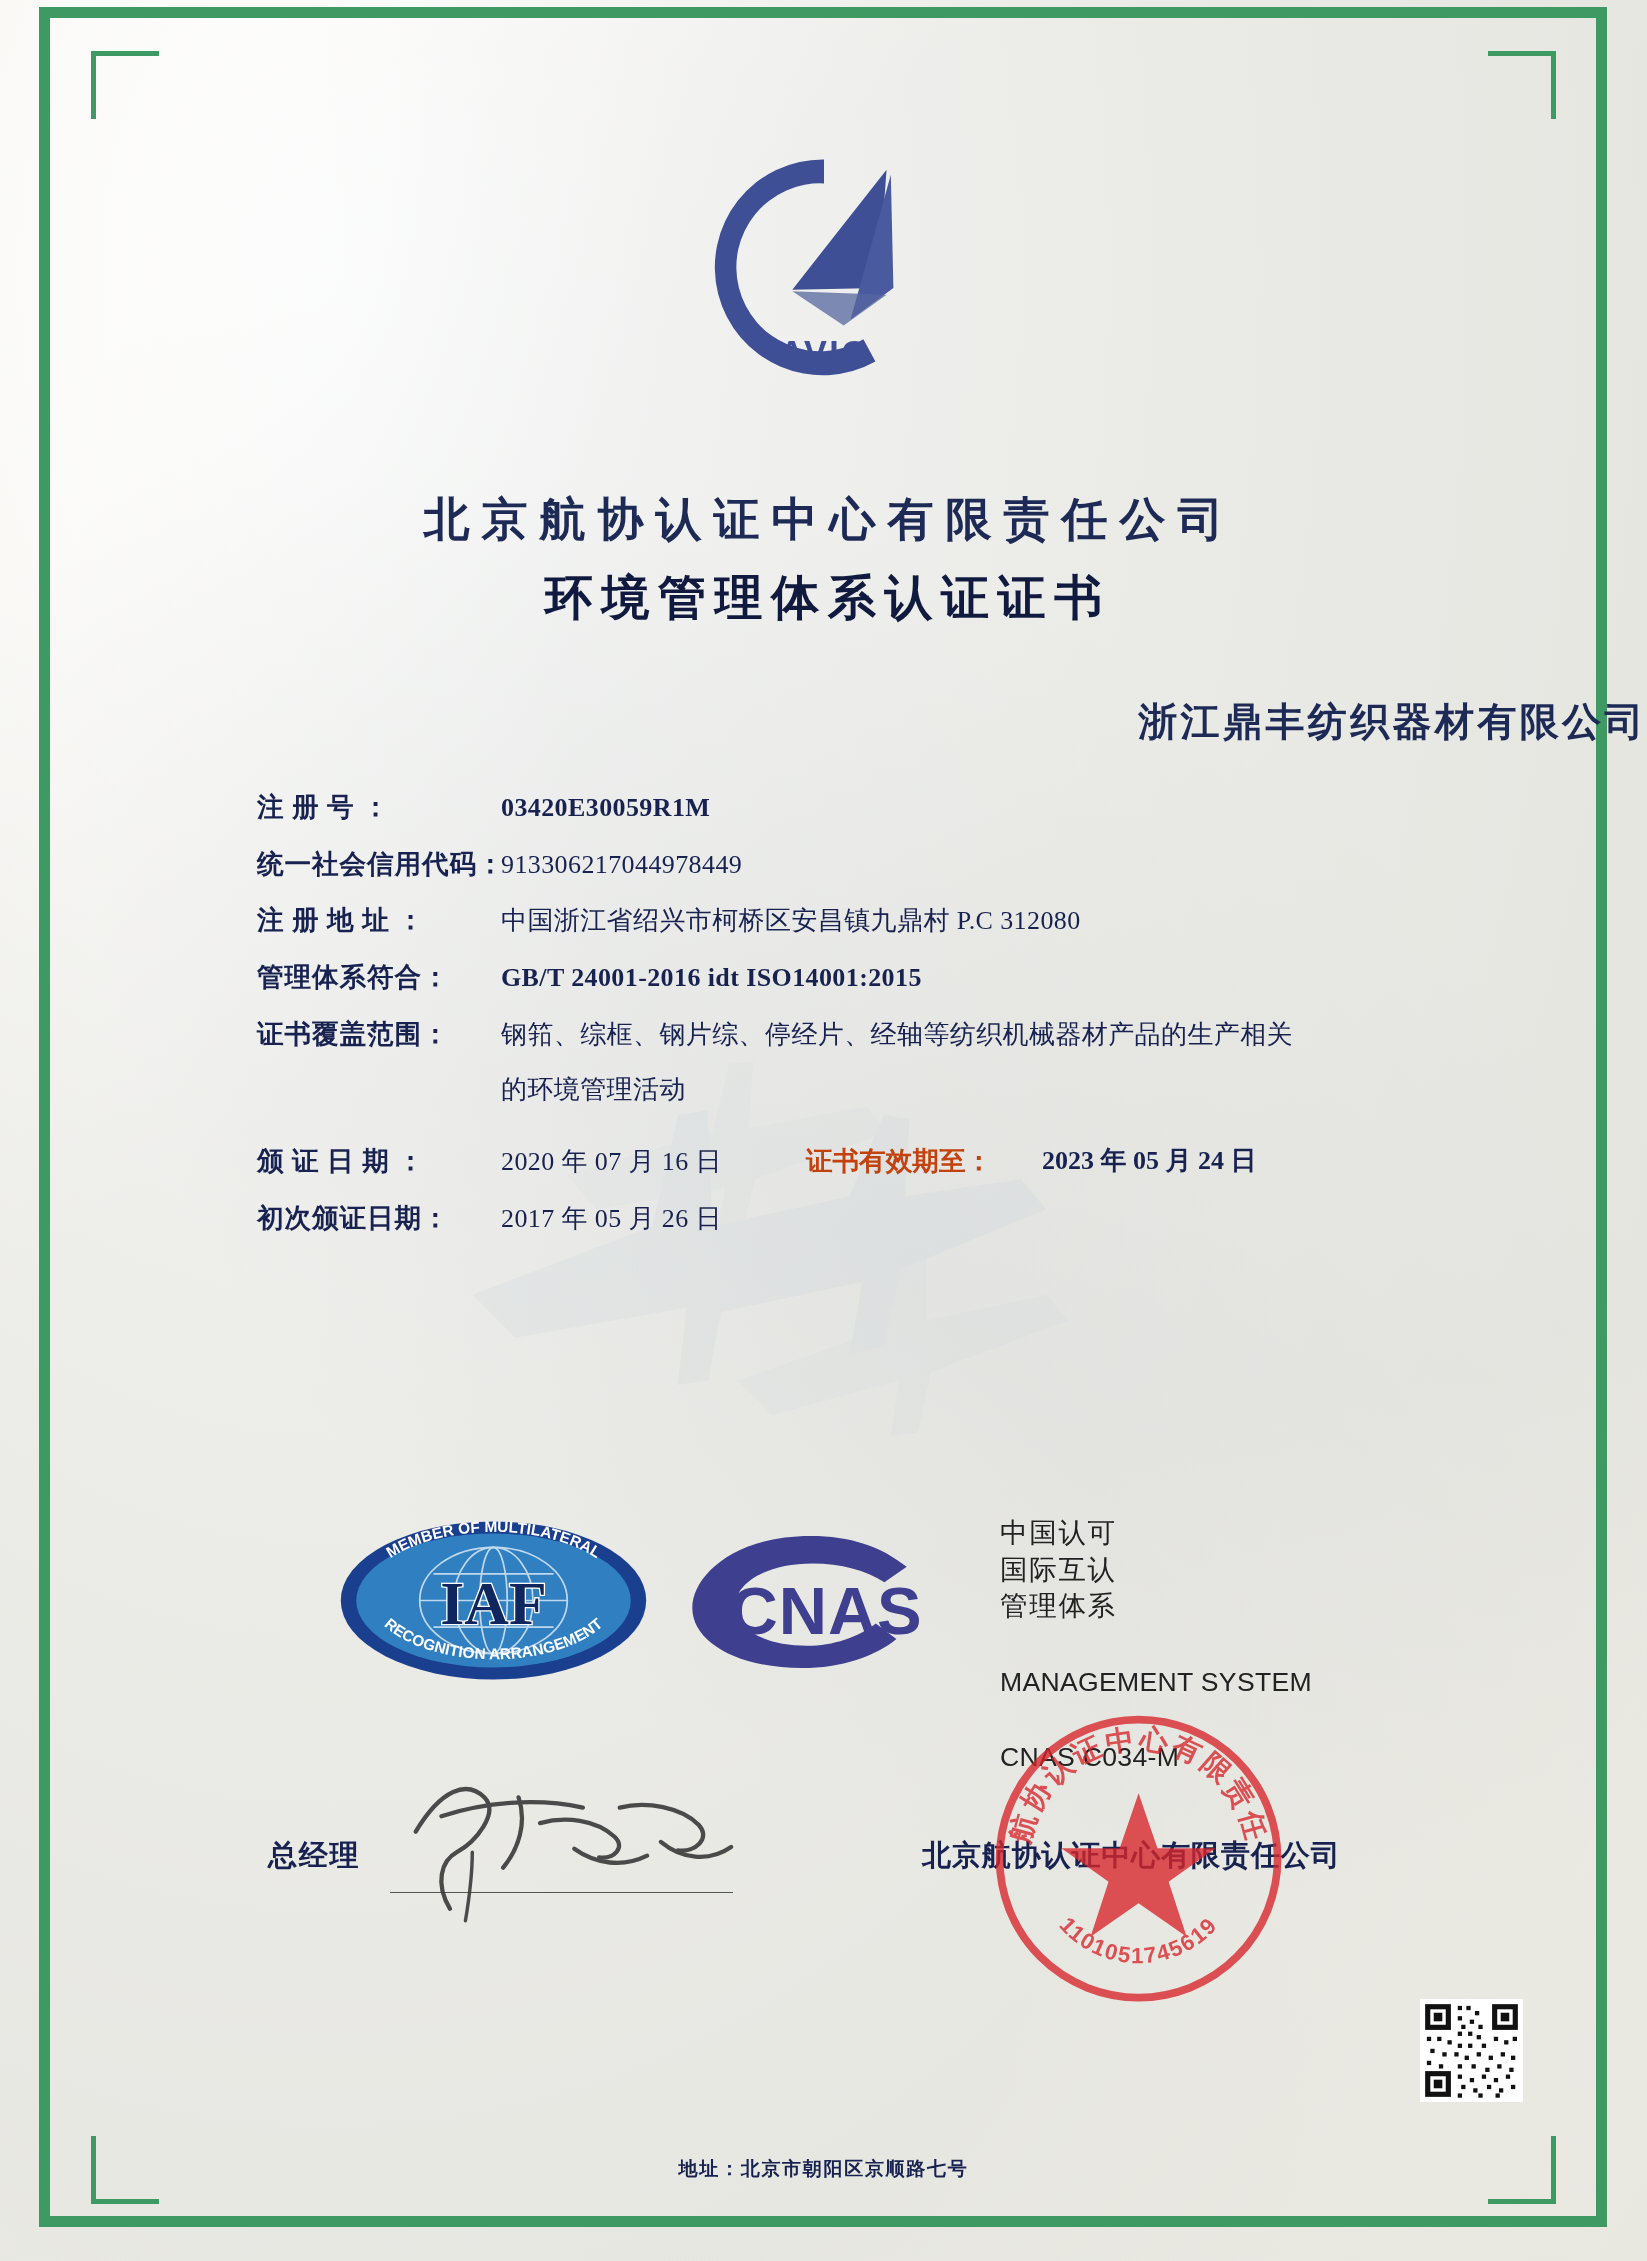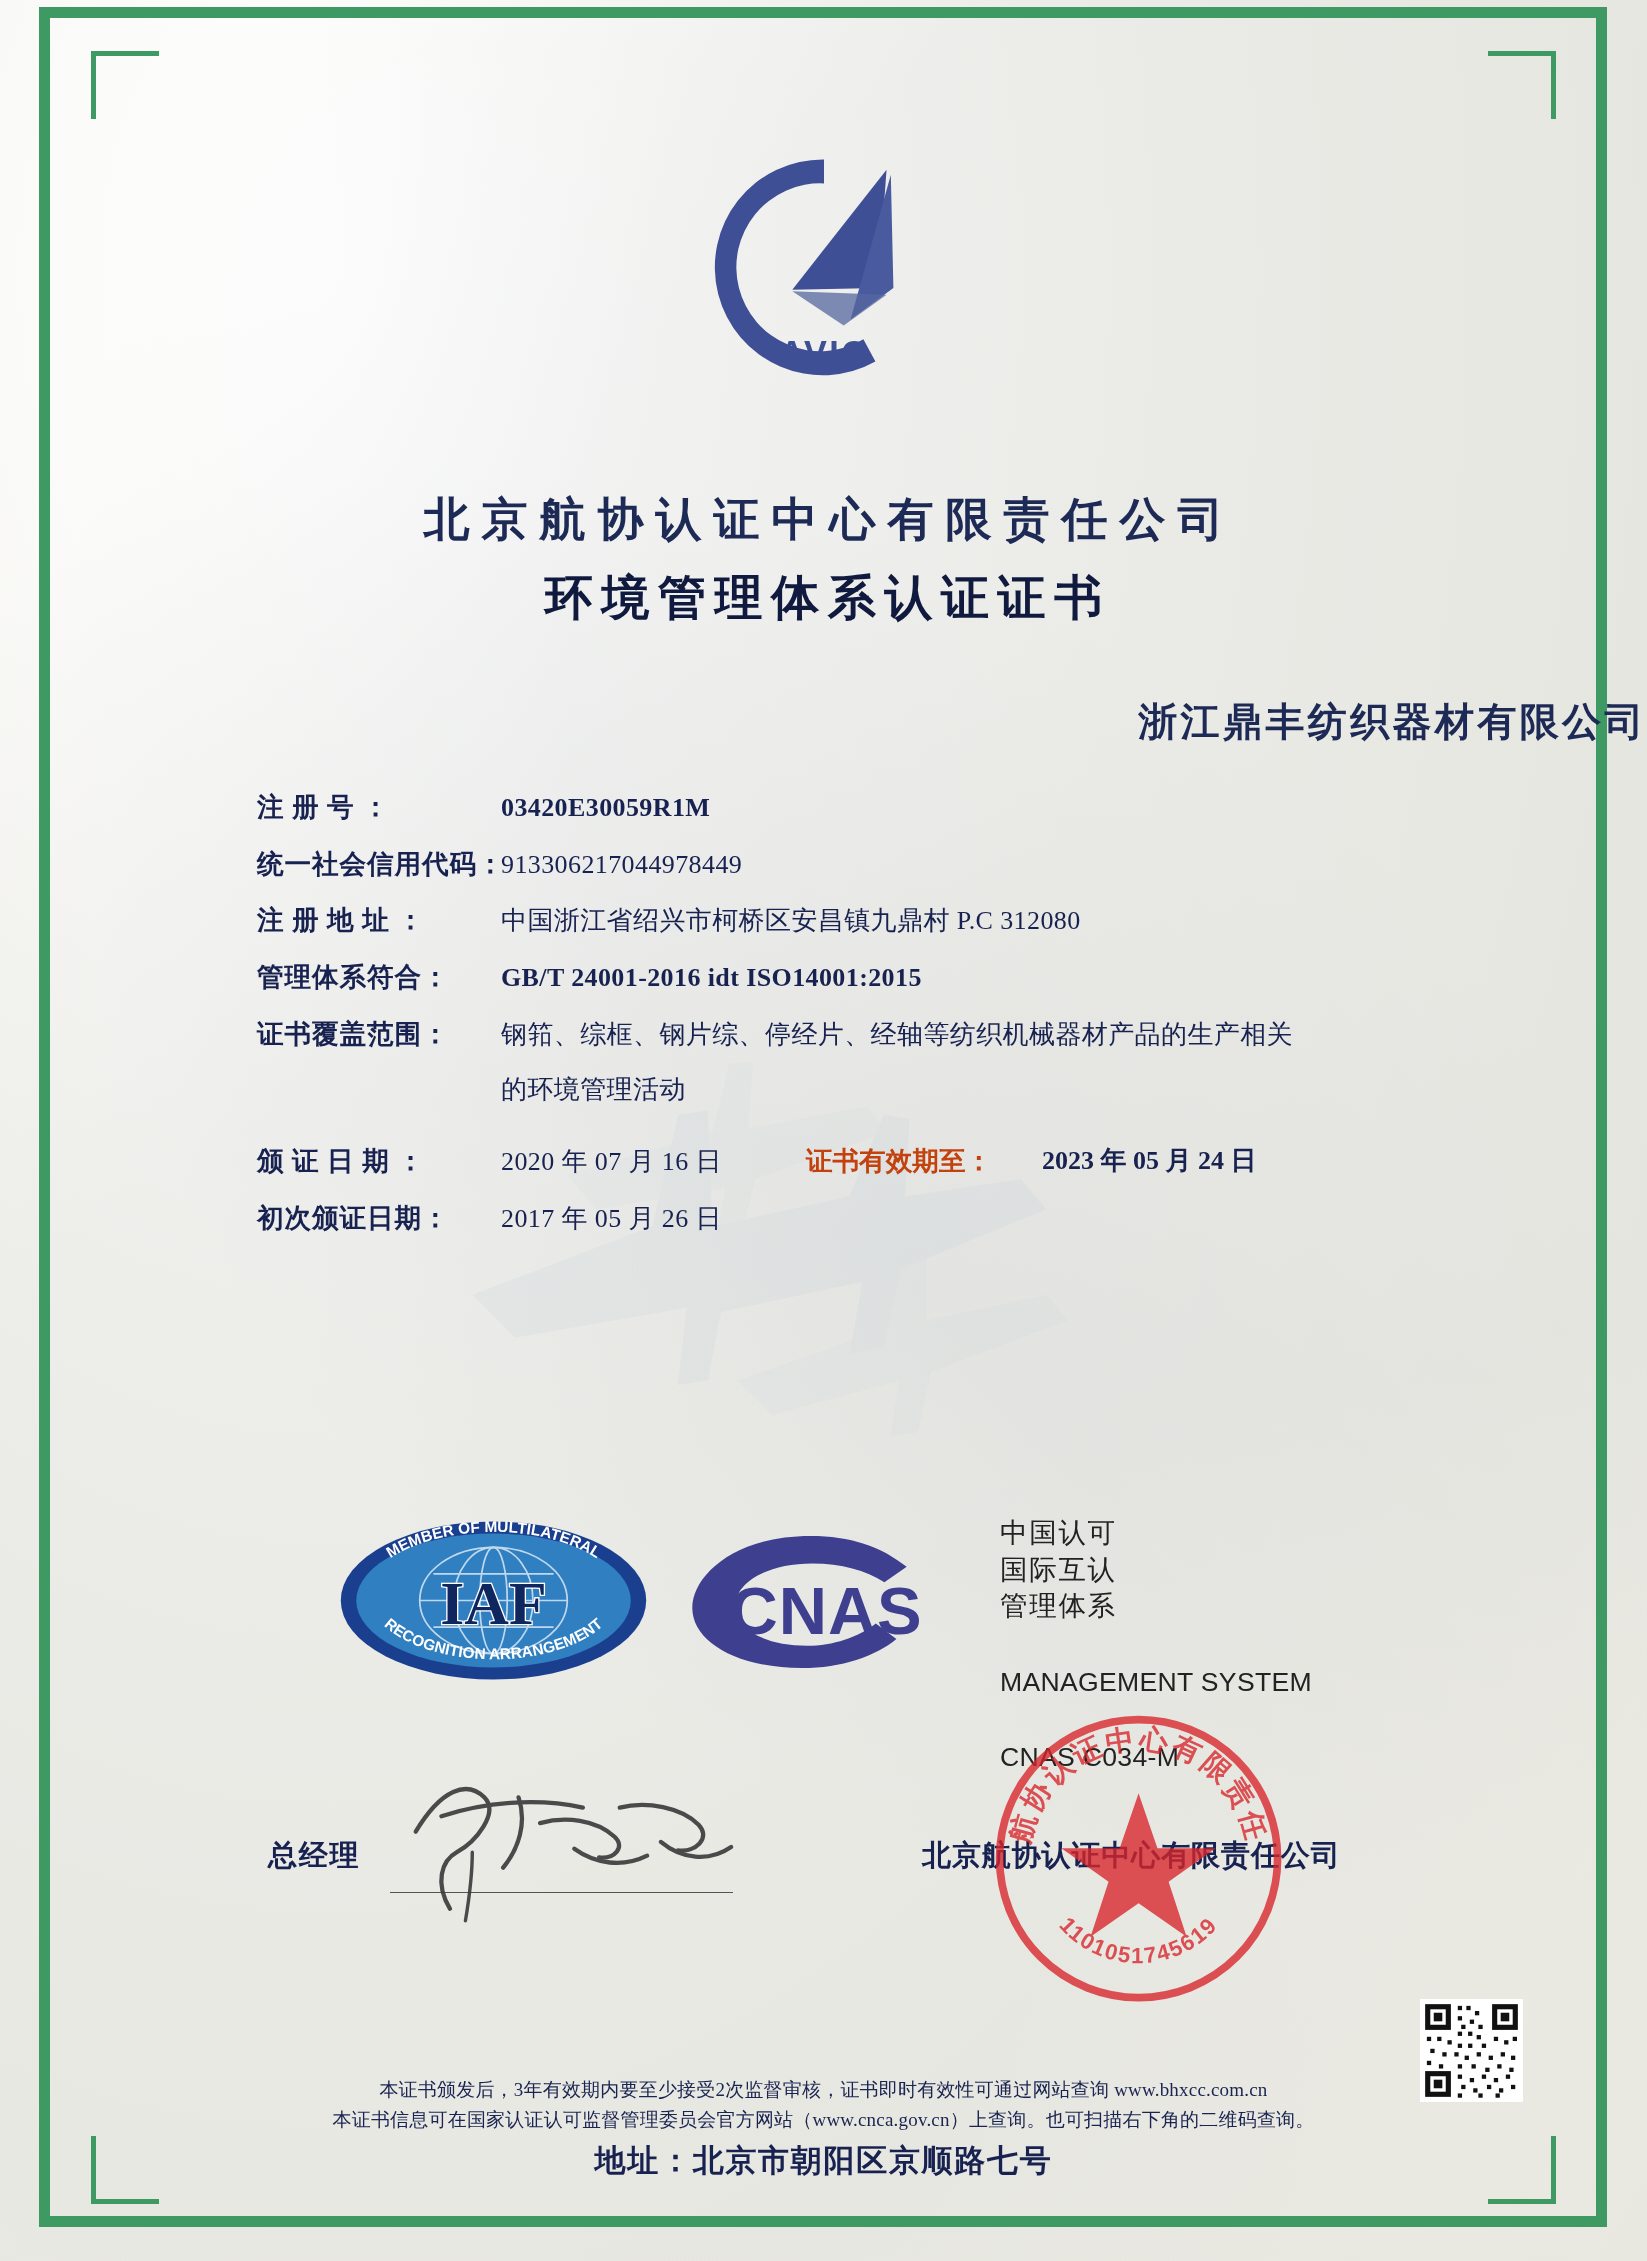--- a/index.html
+++ b/index.html
@@ -287,21 +287,21 @@
     font-size: 19px;
     line-height: 1.55;
     letter-spacing: 0.2px;
   }
   .addr {
     position: absolute;
     left: 0;
     right: 0;
     bottom: 79px;
     text-align: center;
-    font-size: 31px;
+    font-size: 19px;
     font-weight: 700;
     color: #182250;
     font-family: "Liberation Serif", serif;
     letter-spacing: 1.7px;
   }
 </style>
 </head>
 <body>
 
 <div class="page">
@@ -494,19 +494,15 @@
         <rect x="62" y="104" width="5" height="5"></rect>
         <rect x="78" y="100" width="5" height="5"></rect>
       <rect x="92" y="104" width="5" height="5"></rect>
         <rect x="106" y="100" width="5" height="5"></rect>
         <rect x="44" y="110" width="5" height="5"></rect>
       <rect x="68" y="110" width="5" height="5"></rect>
         <rect x="88" y="110" width="5" height="5"></rect>
     </g>
   </svg>
 
-  <div class="footnotes">
-    <div class="fn">本证书颁发后，3年有效期内要至少接受2次监督审核，证书即时有效性可通过网站查询 www.bhxcc.com.cn</div>
-    <div class="fn">本证书信息可在国家认证认可监督管理委员会官方网站（www.cnca.gov.cn）上查询。也可扫描右下角的二维码查询。</div>
-  </div>
   <div class="addr">地址：北京市朝阳区京顺路七号</div>
 </div>
 
 
 </body></html>

